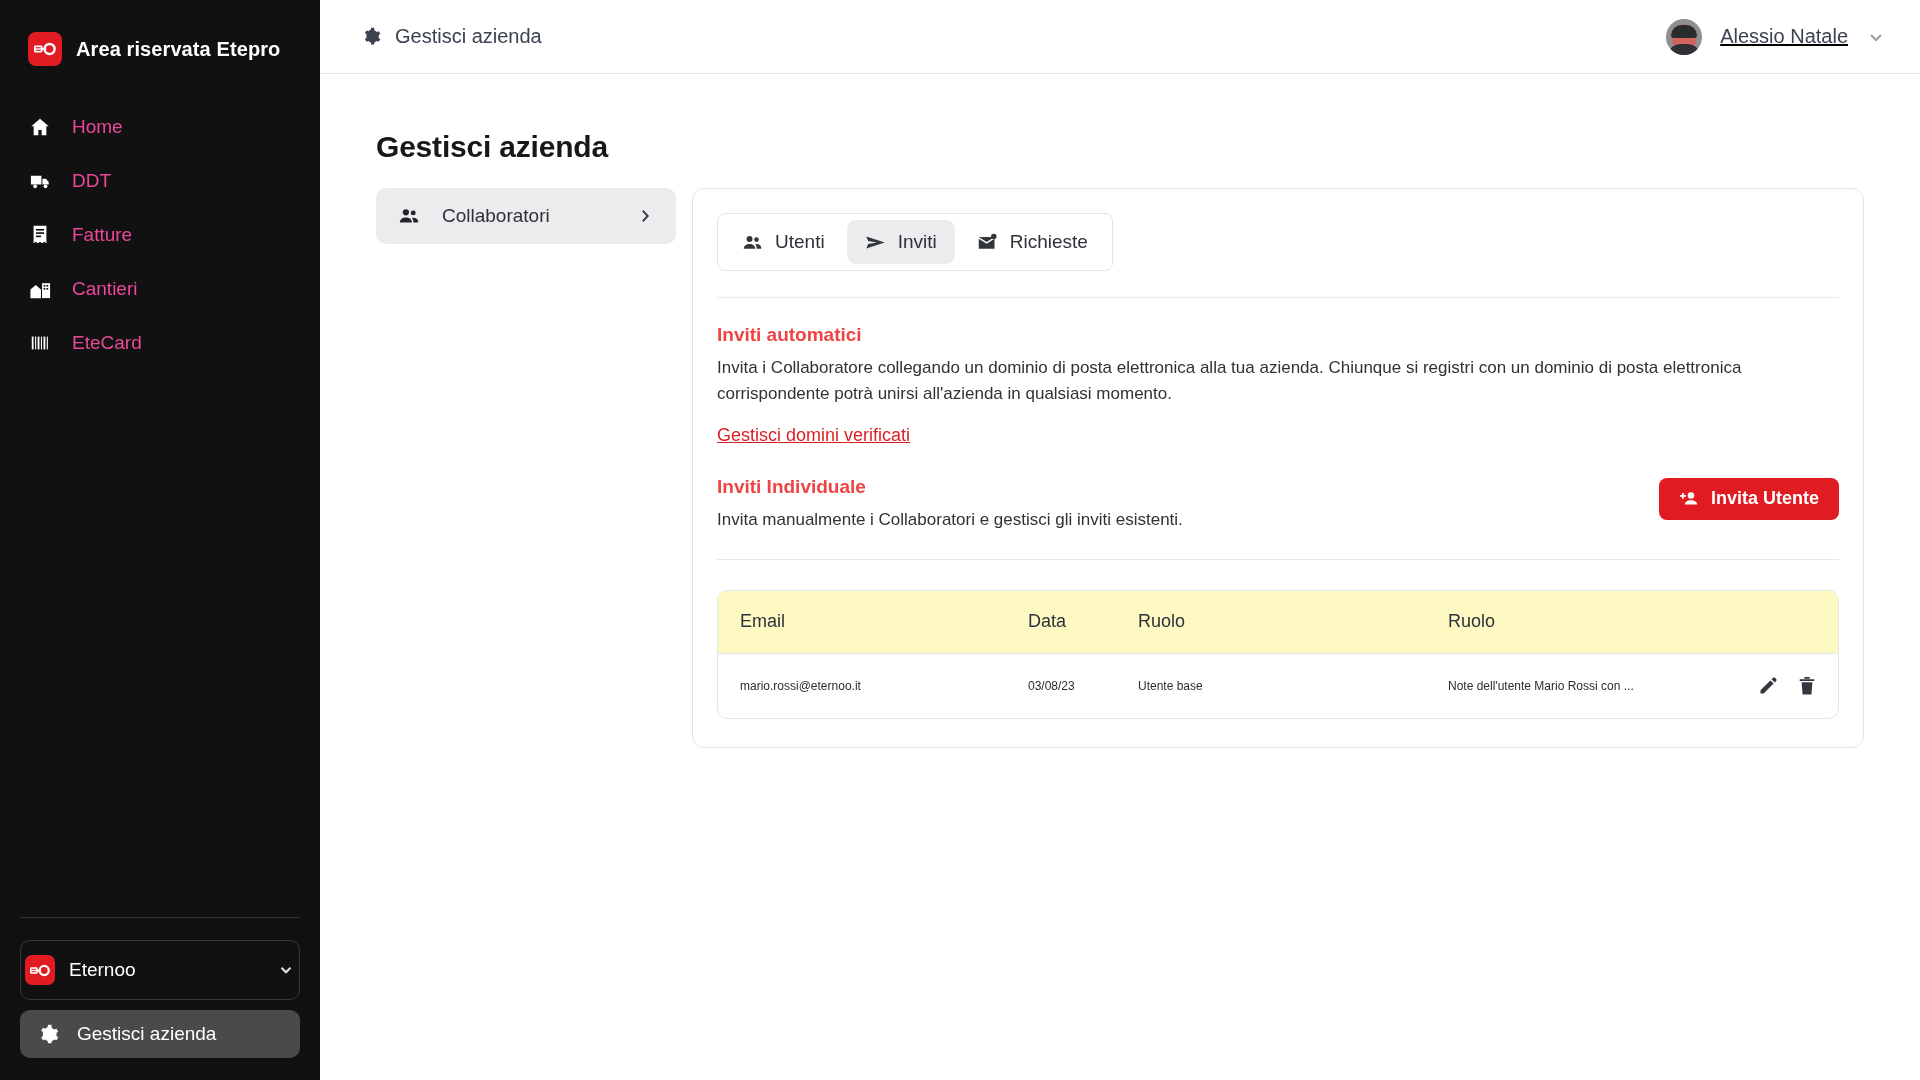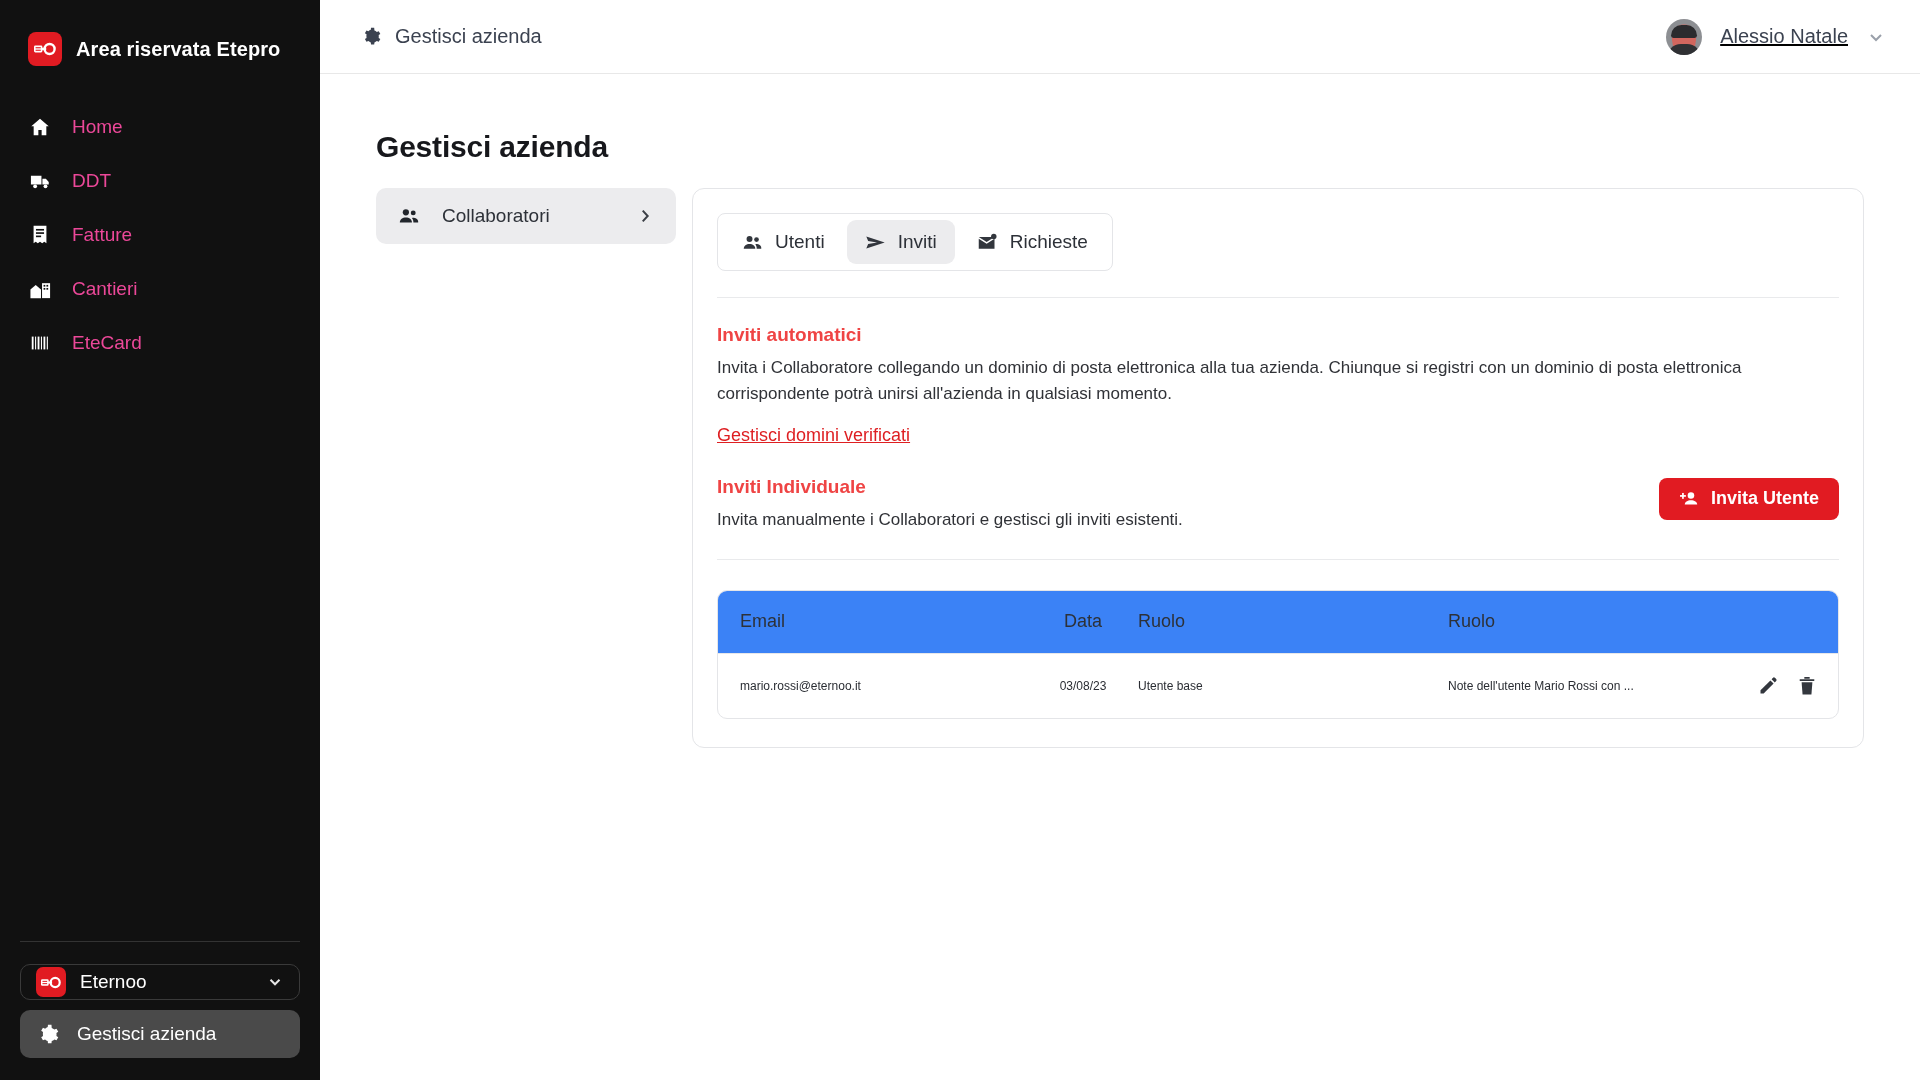--- a/index.html
+++ b/index.html
@@ -44,23 +44,23 @@
   }
   .nav-item .ic { width: 24px; height: 24px; flex: 0 0 24px; display:flex; align-items:center; justify-content:center; }
   .nav-item .ic svg { fill: #ffffff; display:block; }
   .nav-spacer { flex: 1 1 auto; }
   .sidebar-div {
     height: 1px; background: #333333;
     margin: 0 20px 0 20px;
   }
   .company-switch {
     margin: 22px 20px 0 20px;
-    height: 36px; border: 1px solid #3a3a3a; border-radius: 10px;
+    height: 60px; border: 1px solid #3a3a3a; border-radius: 10px;
     display: flex; align-items: center; gap: 14px;
-    padding: 0 15px; cursor: pointer;
+    padding: 0 4px; cursor: pointer;
   }
   .company-switch .logo-mark { width: 30px; height: 30px; flex: 0 0 30px; border-radius: 7px; }
   .company-name { color: #ffffff; font-size: 19px; flex: 1 1 auto; }
   .chev-d { width: 18px; height: 18px; }
   .chev-d svg { stroke: #e6e6e6; fill: none; stroke-width: 2.2; }
   .manage-btn {
     margin: 10px 20px 22px 20px;
     height: 48px; border-radius: 10px;
     background: #4a4a4a;
     display: flex; align-items: center; gap: 18px;
@@ -167,31 +167,31 @@
     cursor: pointer; margin-top: 2px;
   }
   .btn-invite svg { fill: #ffffff; display:block; }
 
   .table-wrap {
     margin-top: 30px;
     border: 1px solid #e4e5e8; border-radius: 10px;
     overflow: hidden;
   }
   table { width: 100%; border-collapse: collapse; }
-  thead tr { background: #3b82f6; }
+  thead tr { background: #fef9c3; }
   thead th {
     text-align: left; font-size: 18px; font-weight: 400; color: #2d3138;
     padding: 19px 0; height: 62px;
   }
   tbody td {
     font-size: 12px; color: #2a2d33; padding: 22px 0; height: 60px;
     border-top: 1px solid #e6e7ea; vertical-align: middle;
   }
   .c-email { padding-left: 22px !important; width: 310px; }
-  .c-data  { width: 110px; text-align: center; }
+  .c-data  { width: 110px; }
   .c-ruolo1 { width: 310px; }
   .c-ruolo2 { }
   .note-cell { display: flex; align-items: center; justify-content: space-between; padding-right: 22px; gap: 16px; }
   .note-text { white-space: nowrap; overflow: hidden; text-overflow: ellipsis; max-width: 340px; }
   .row-actions { display: flex; align-items: center; gap: 20px; flex: 0 0 auto; }
   .act { cursor: pointer; display:flex; }
   .act svg { fill: #33373e; display: block; }
 </style>
 </head>
 <body>

